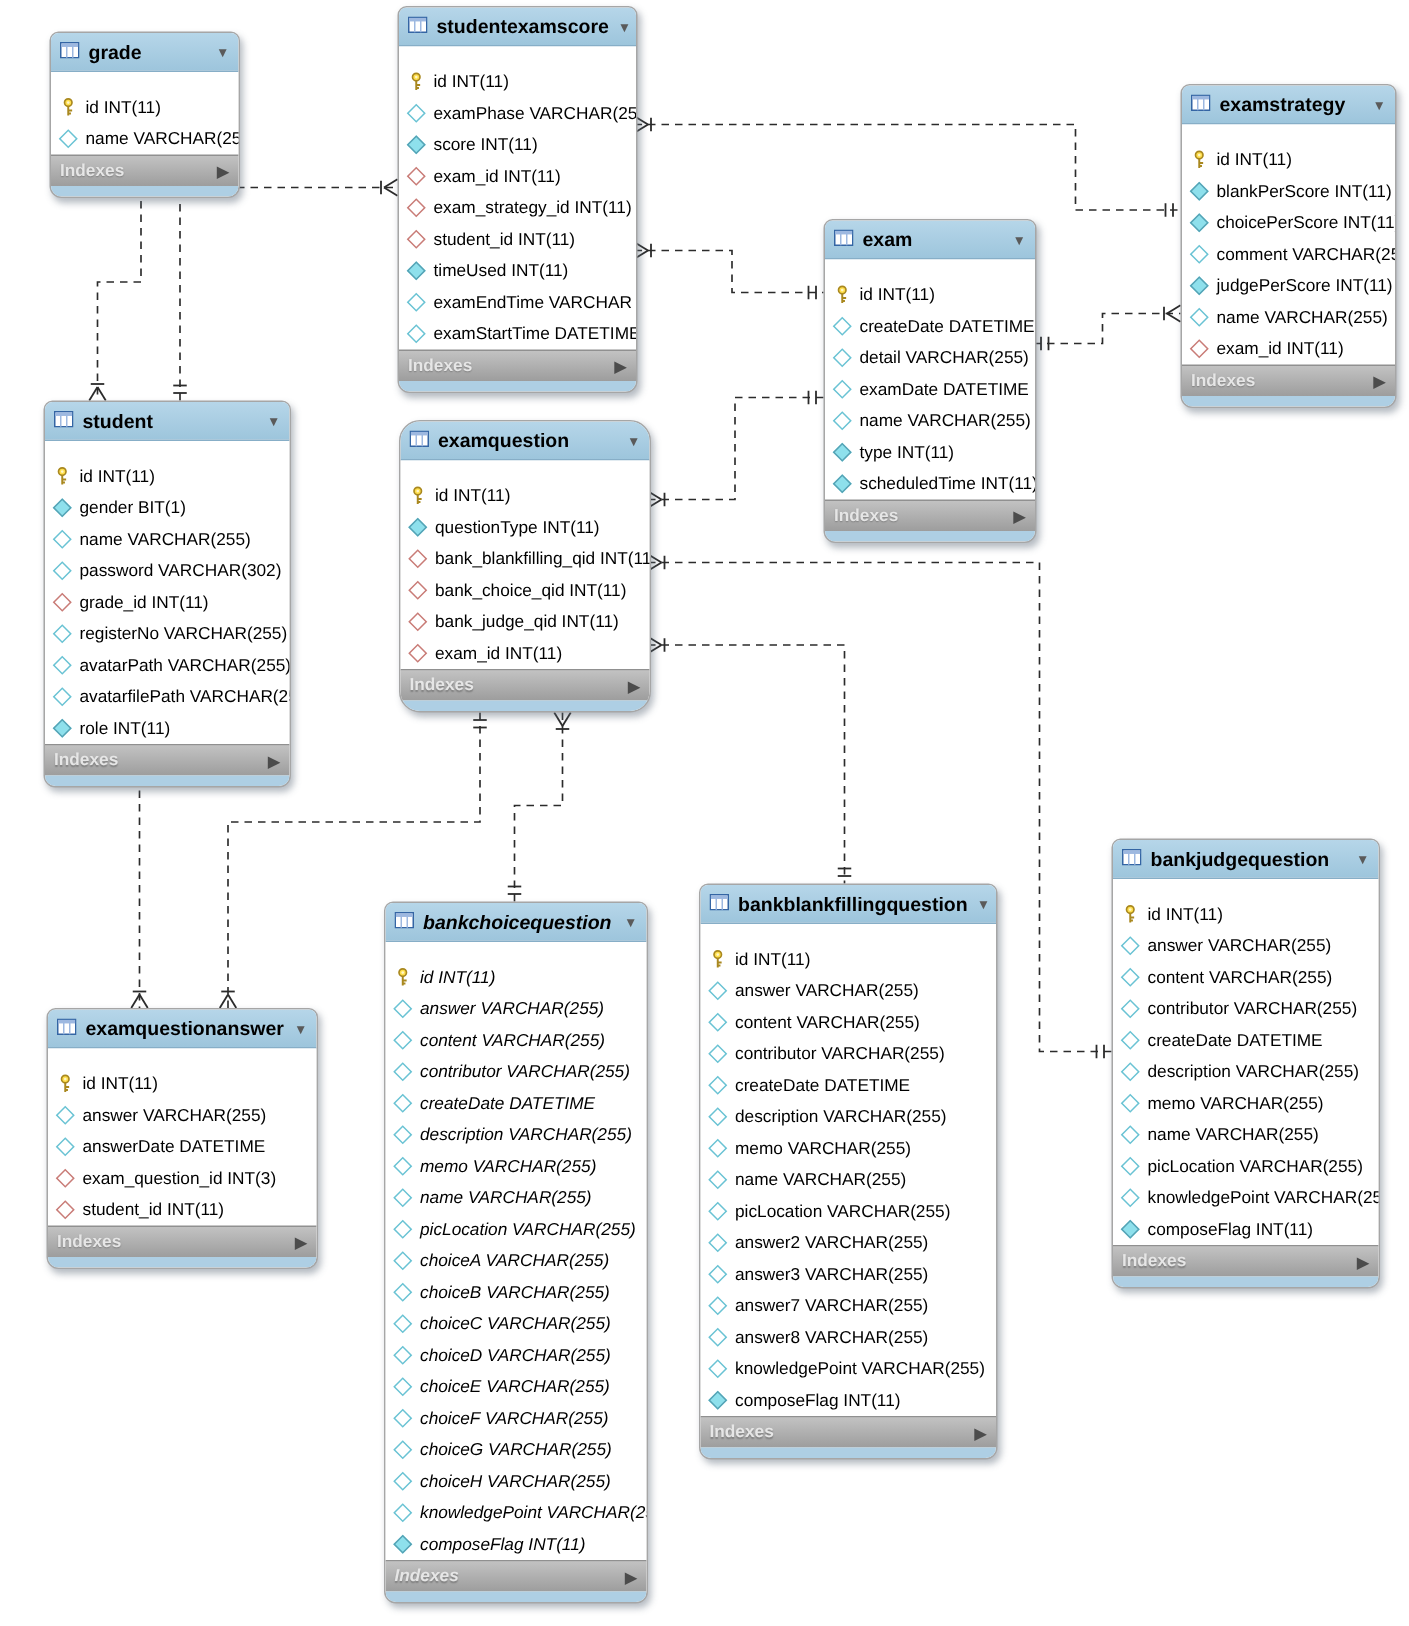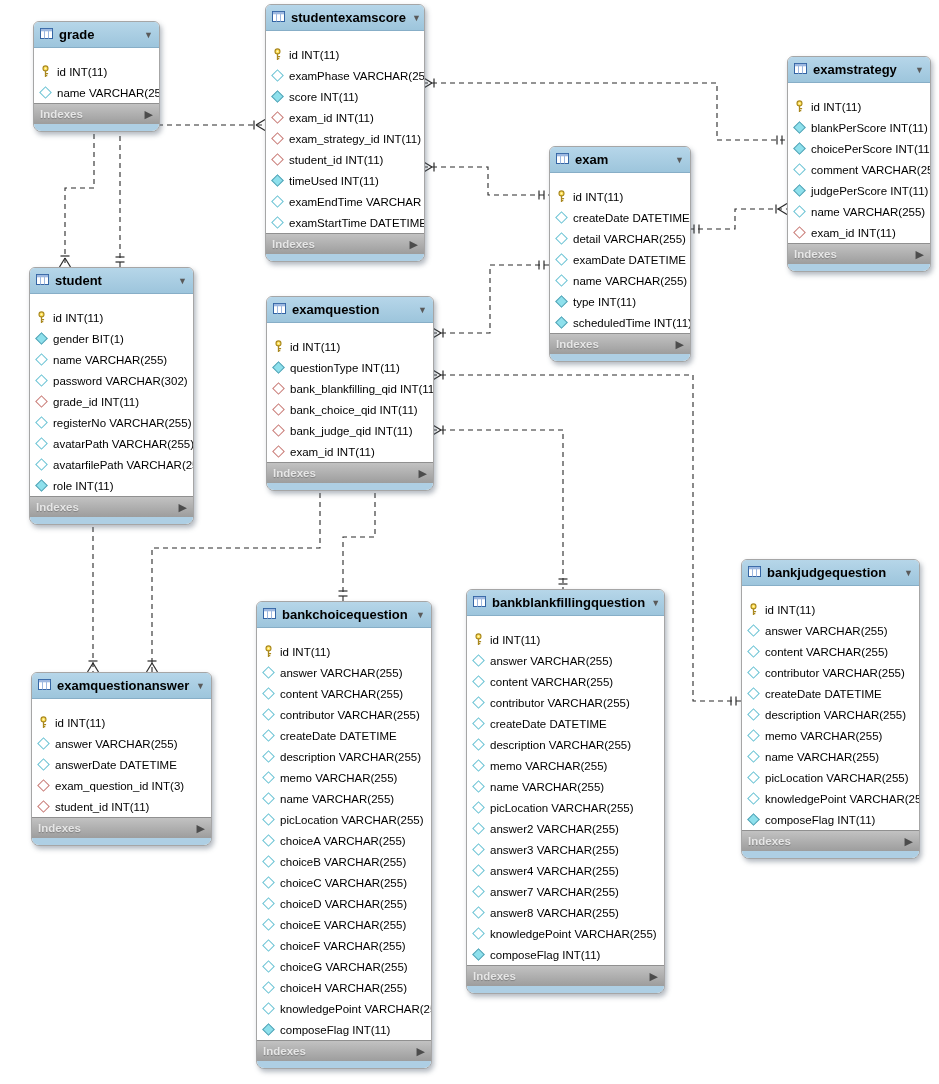--- a/index.html
+++ b/index.html
@@ -445,21 +445,21 @@
             </span>
     <span class="ctext">role INT(11)</span>
   </div>
         </div>
     <div class="tfoot">
       <span class="flabel">Indexes</span>
       <span class="fexpand">▶</span>
     </div>
     <div class="tstrip"></div>
   </div>
-      <div class="table" style="left: 266px; top: 296px; width: 166px;">
+      <div class="table" style="left: 266px; top: 280px; width: 166px; border-radius: 14px;">
     <div class="thead">
       <span class="ticon"><svg width="13" height="11" viewBox="0 0 13 11">
               <rect x="0.5" y="0.5" width="12" height="10" fill="#ffffff" stroke="#3465a4"></rect>
               <rect x="0.9" y="0.9" width="11.2" height="2.4" fill="#9db8e0"></rect>
               <path d="M4.5 1 V10.5 M8.5 1 V10.5" stroke="#9db8e0" stroke-width="1" fill="none"></path>
             </svg></span>
       <span class="ttitle">examquestion</span>
       <span class="collapse">▼</span>
     </div>
     <div class="tbody">
@@ -643,21 +643,21 @@
             </span>
     <span class="ctext">student_id INT(11)</span>
   </div>
         </div>
     <div class="tfoot">
       <span class="flabel">Indexes</span>
       <span class="fexpand">▶</span>
     </div>
     <div class="tstrip"></div>
   </div>
-      <div class="table" style="left: 256px; top: 601px; width: 174px;">
+      <div class="table" style="left: 256px; top: 601px; width: 174px; font-style: italic;">
     <div class="thead">
       <span class="ticon"><svg width="13" height="11" viewBox="0 0 13 11">
               <rect x="0.5" y="0.5" width="12" height="10" fill="#ffffff" stroke="#3465a4"></rect>
               <rect x="0.9" y="0.9" width="11.2" height="2.4" fill="#9db8e0"></rect>
               <path d="M4.5 1 V10.5 M8.5 1 V10.5" stroke="#9db8e0" stroke-width="1" fill="none"></path>
             </svg></span>
       <span class="ttitle">bankchoicequestion</span>
       <span class="collapse">▼</span>
     </div>
     <div class="tbody">
@@ -864,26 +864,20 @@
           <div class="trow">
     <span class="cicon">
               <span class="diamond d-open"></span>
             </span>
     <span class="ctext">answer3 VARCHAR(255)</span>
   </div>
           <div class="trow">
     <span class="cicon">
               <span class="diamond d-open"></span>
             </span>
-    <span class="ctext">answer4 VARCHAR(255)</span>
-  </div>
-          <div class="trow">
-    <span class="cicon">
-              <span class="diamond d-open"></span>
-            </span>
     <span class="ctext">answer7 VARCHAR(255)</span>
   </div>
           <div class="trow">
     <span class="cicon">
               <span class="diamond d-open"></span>
             </span>
     <span class="ctext">answer8 VARCHAR(255)</span>
   </div>
           <div class="trow">
     <span class="cicon">

